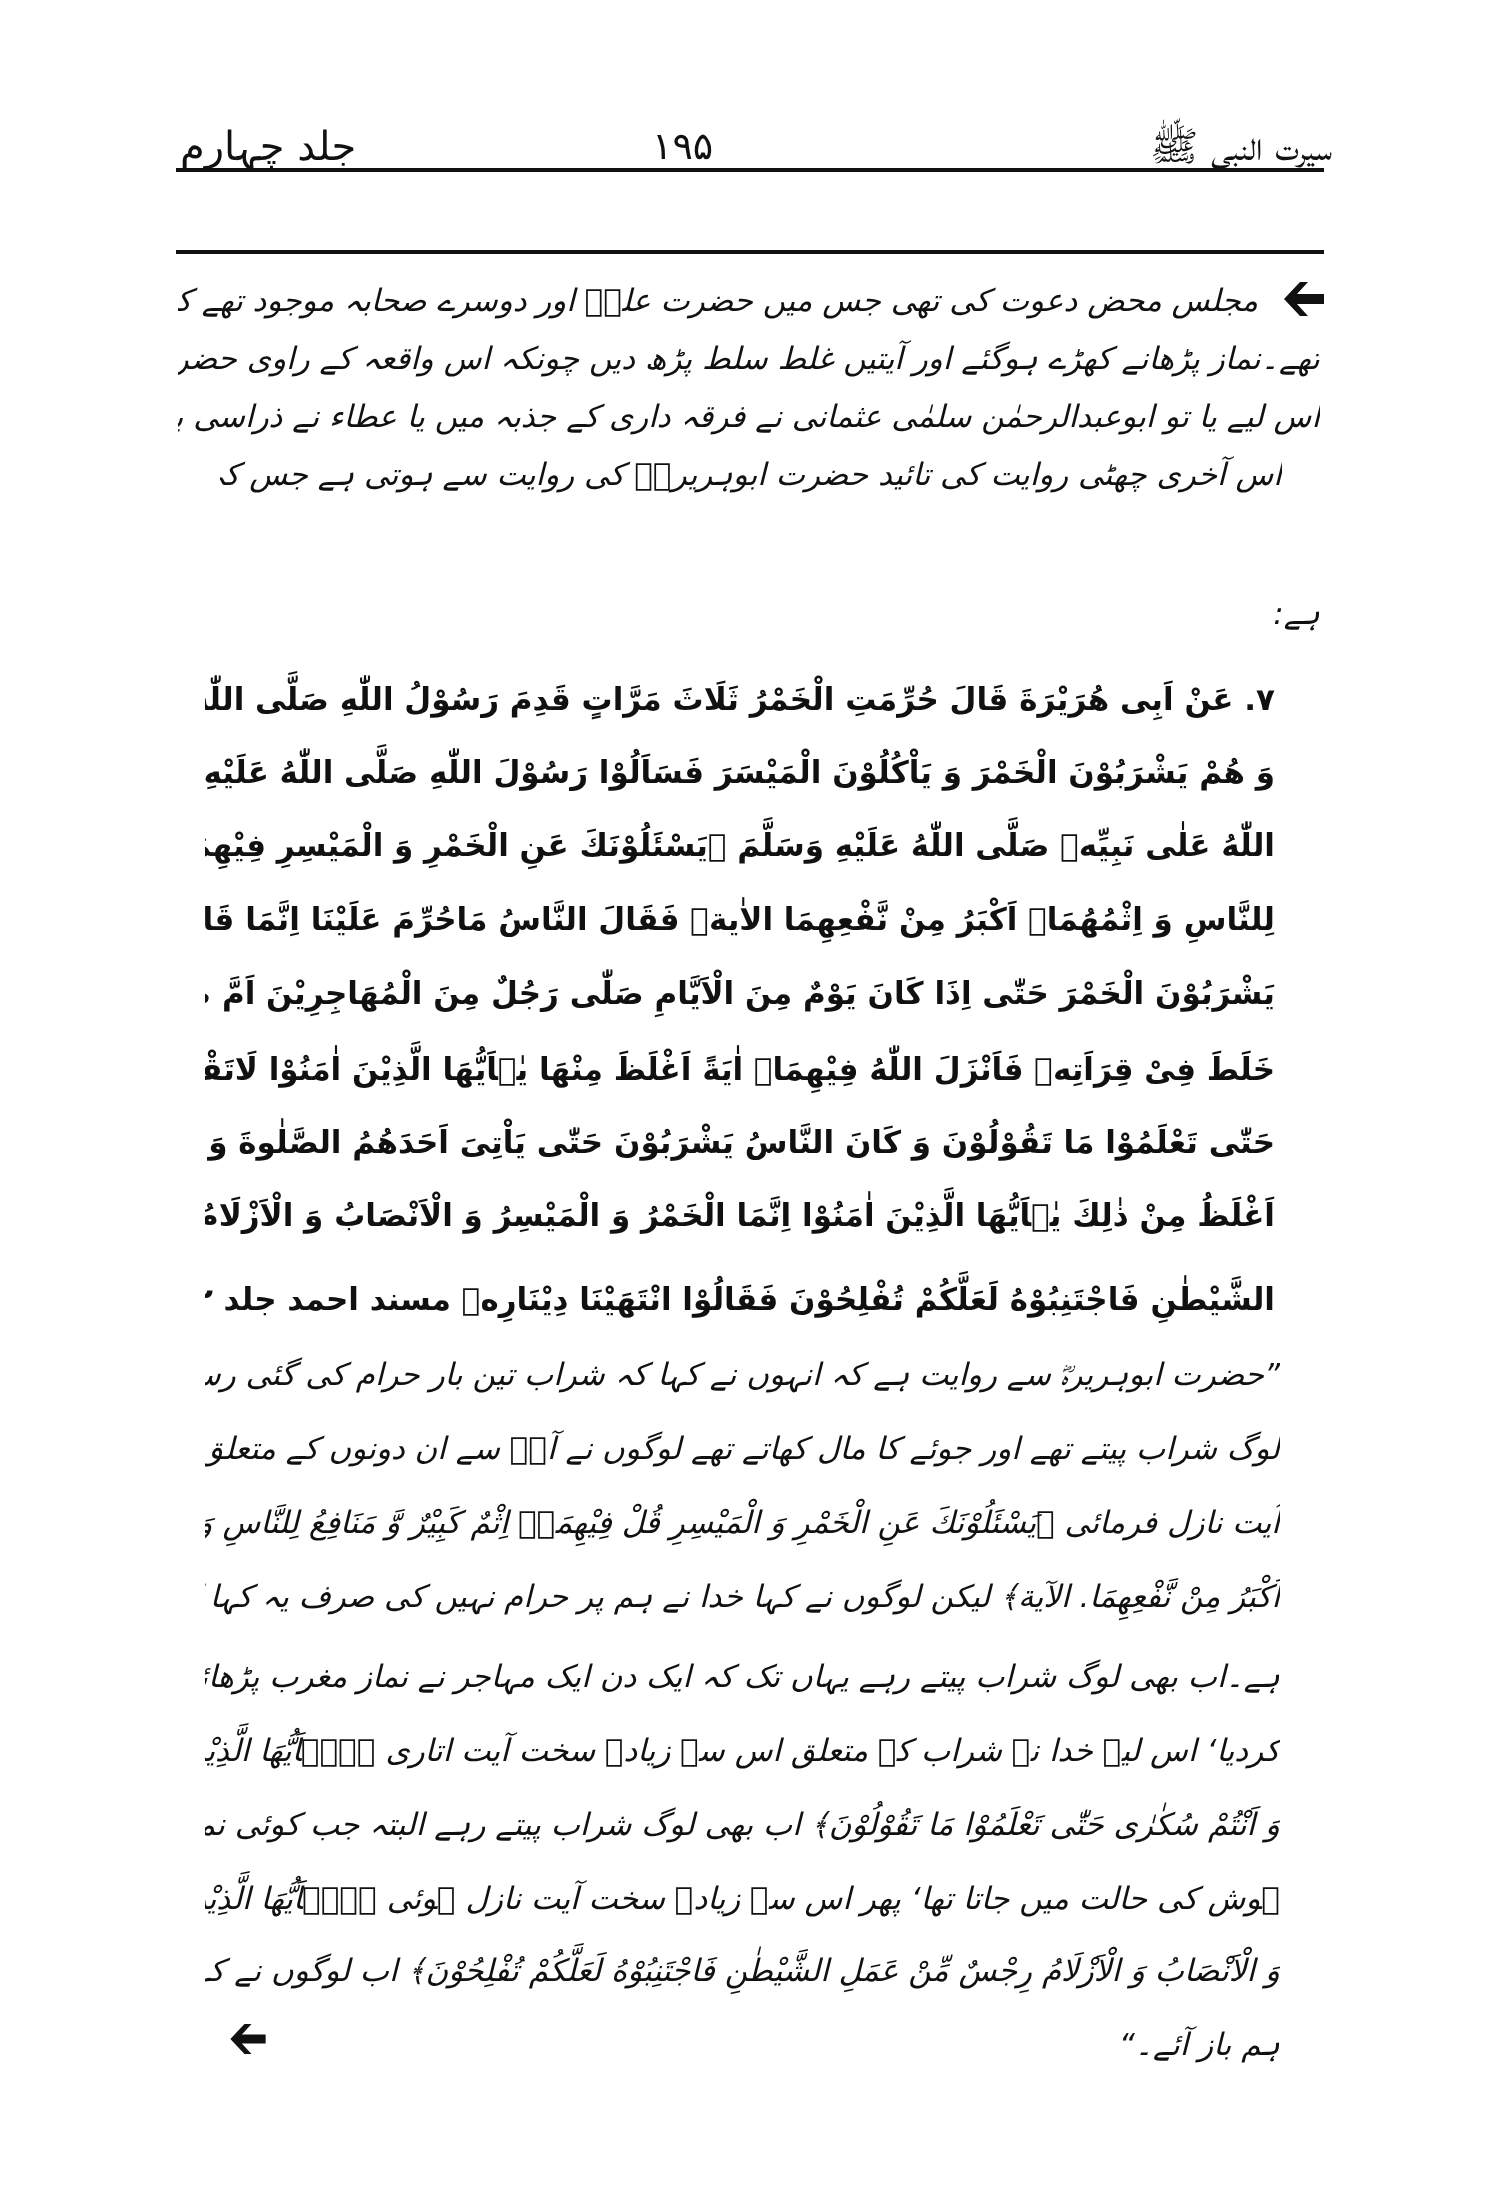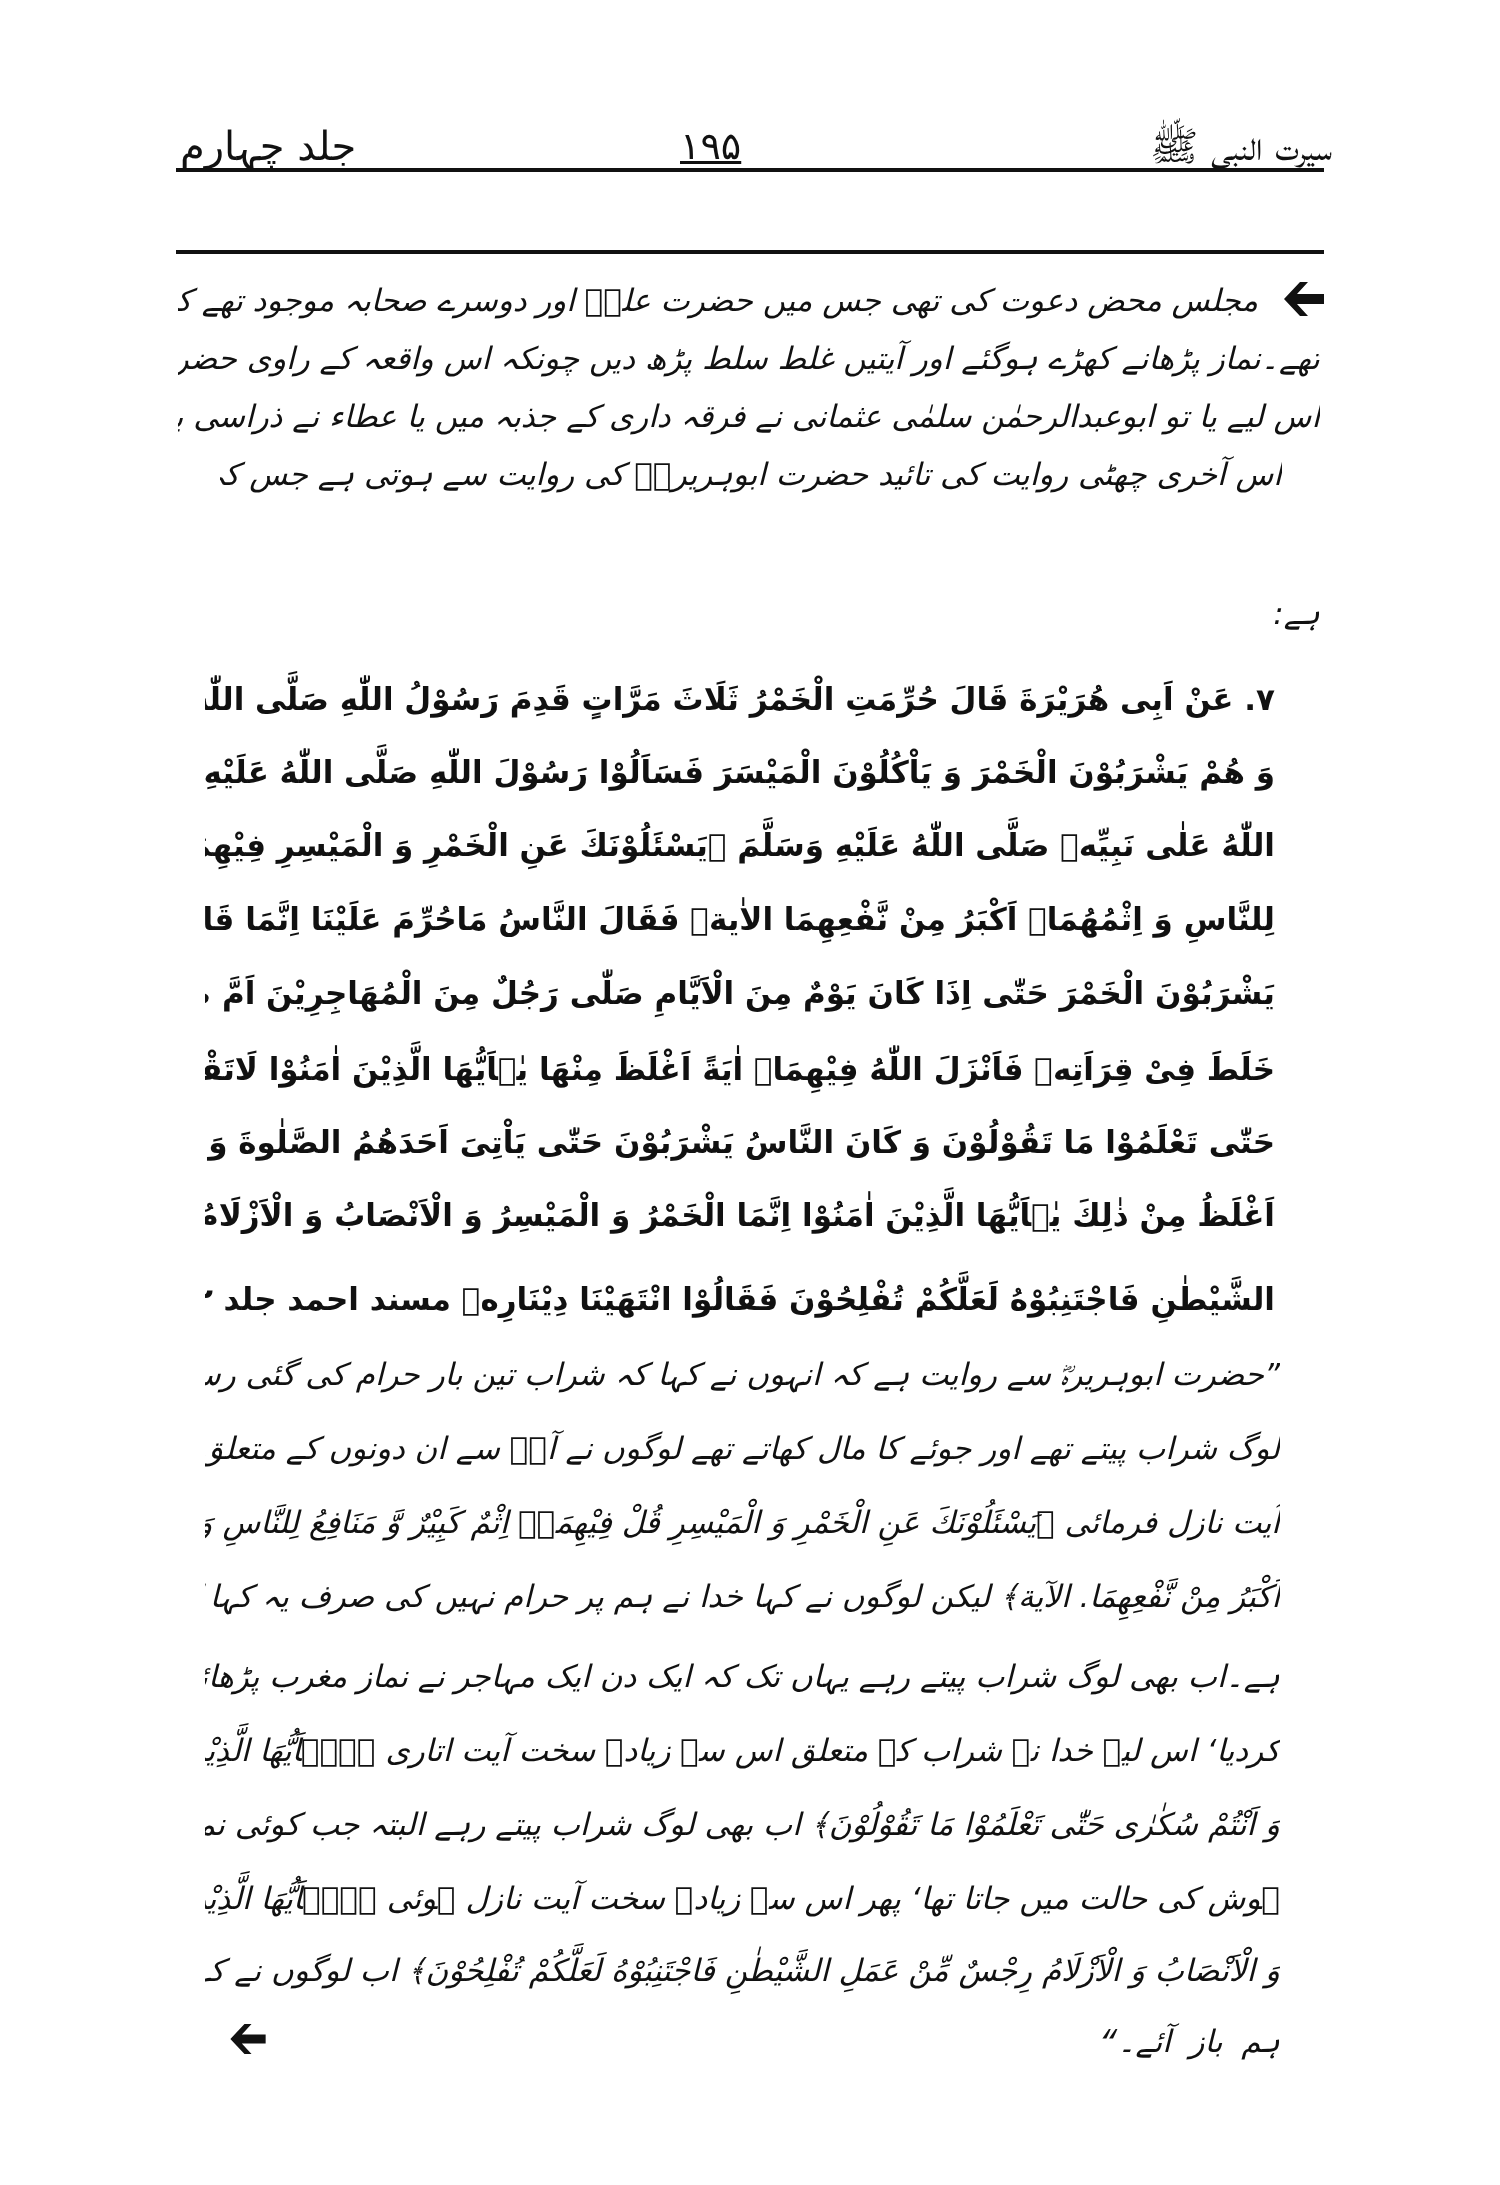--- a/index.html
+++ b/index.html
@@ -19,21 +19,21 @@
   .urdu { font-family: "DejaVu Sans", sans-serif; font-size: 31px; line-height: 56px; font-style: italic; }
   .arabic { font-family: "DejaVu Sans", sans-serif; font-weight: bold; font-size: 31px; line-height: 62px; }
   .last { text-align-last: right; }
   .arrow { position: absolute; width: 40px; height: 34px; }
   .arrow svg { width: 100%; height: 100%; display: block; }
 </style>
 </head>
 <body>
 
 <div class="abs hdr rtl" style="right:168px; top:108px;">سیرت النبی ﷺ</div>
-<div class="abs hdr" style="left:680px; top:108px; font-size:38px;text-decoration:underline;">۱۹۵</div>
+<div class="abs hdr" style="left:652px; top:108px; font-size:38px;">۱۹۵</div>
 <div class="abs hdr rtl" style="left:180px; top:108px;">جلد چہارم</div>
 
 <div class="rule" style="left:176px; width:1148px; top:168px; height:4px;"></div>
 <div class="rule" style="left:176px; width:1148px; top:250px; height:4px;"></div>
 
 <div class="arrow" style="left:1284px; top:282px;">
   <svg viewBox="0 0 40 34">
       <path d="M0 17 L16 0 L24 0 L13 12 L40 12 L40 22 L13 22 L24 34 L16 34 Z" fill="#111111"></path>
     </svg>
 </div>
@@ -64,20 +64,20 @@
 <div>
   <div class="line urdu" style="left:205px; width:1075px; top:1346px;">”حضرت ابوہریرہؓ سے روایت ہے کہ انہوں نے کہا کہ شراب تین بار حرام کی گئی رسول اللہ ﷺ مدینہ تشریف لائے تو</div>
   <div class="line urdu" style="left:205px; width:1075px; top:1420px;">لوگ شراب پیتے تھے اور جوئے کا مال کھاتے تھے لوگوں نے آپؐ سے ان دونوں کے متعلق سوال کیا خدا نے آپؐ پر یہ</div>
   <div class="line urdu" style="left:205px; width:1075px; top:1494px;">آیت نازل فرمائی ﴿یَسْئَلُوْنَكَ عَنِ الْخَمْرِ وَ الْمَیْسِرِ قُلْ فِیْهِمَاۤ اِثْمٌ كَبِیْرٌ وَّ مَنَافِعُ لِلنَّاسِ وَ اِثْمُهُمَاۤ</div>
   <div class="line urdu" style="left:205px; width:1075px; top:1568px;">اَكْبَرُ مِنْ نَّفْعِهِمَا. الآیة﴾ لیکن لوگوں نے کہا خدا نے ہم پر حرام نہیں کی صرف یہ کہا کہ ان دونوں میں بہت بڑا گناہ</div>
   <div class="line urdu" style="left:205px; width:1075px; top:1648px;">ہے۔اب بھی لوگ شراب پیتے رہے یہاں تک کہ ایک دن ایک مہاجر نے نماز مغرب پڑھائی اور اپنی قرأت میں خلط</div>
   <div class="line urdu" style="left:205px; width:1075px; top:1722px;">کردیا‘ اس لیے خدا نے شراب کے متعلق اس سے زیادہ سخت آیت اتاری ﴿یٰۤاَیُّهَا الَّذِیْنَ اٰمَنُوْا لَا تَقْرَبُوا الصَّلٰوةَ</div>
   <div class="line urdu" style="left:205px; width:1075px; top:1796px;">وَ اَنْتُمْ سُكٰرٰى حَتّٰى تَعْلَمُوْا مَا تَقُوْلُوْنَ﴾ اب بھی لوگ شراب پیتے رہے البتہ جب کوئی نماز پڑھنے جاتا تھا‘ تو</div>
   <div class="line urdu" style="left:205px; width:1075px; top:1870px;">ہوش کی حالت میں جاتا تھا‘ پھر اس سے زیادہ سخت آیت نازل ہوئی ﴿یٰۤاَیُّهَا الَّذِیْنَ اٰمَنُوْا اِنَّمَا الْخَمْرُ وَ الْمَیْسِرُ</div>
   <div class="line urdu" style="left:205px; width:1075px; top:1942px;">وَ الْاَنْصَابُ وَ الْاَزْلَامُ رِجْسٌ مِّنْ عَمَلِ الشَّیْطٰنِ فَاجْتَنِبُوْهُ لَعَلَّكُمْ تُفْلِحُوْنَ﴾ اب لوگوں نے کہا کہ خداوند</div>
-  <div class="line urdu last" style="left:205px; width:1075px; top:2016px;font-family:Liberation Mono, monospace;">ہم باز آئے۔“</div>
+  <div class="line urdu last" style="left:205px; width:1075px; top:2016px;">ہم باز آئے۔“</div>
 </div>
 
 <div class="arrow" style="left:230px; top:2024px; width:36px; height:30px;">
   <svg viewBox="0 0 40 34">
       <path d="M0 17 L16 0 L24 0 L13 12 L40 12 L40 22 L13 22 L24 34 L16 34 Z" fill="#111111"></path>
     </svg>
 </div>
 
 </body></html>

